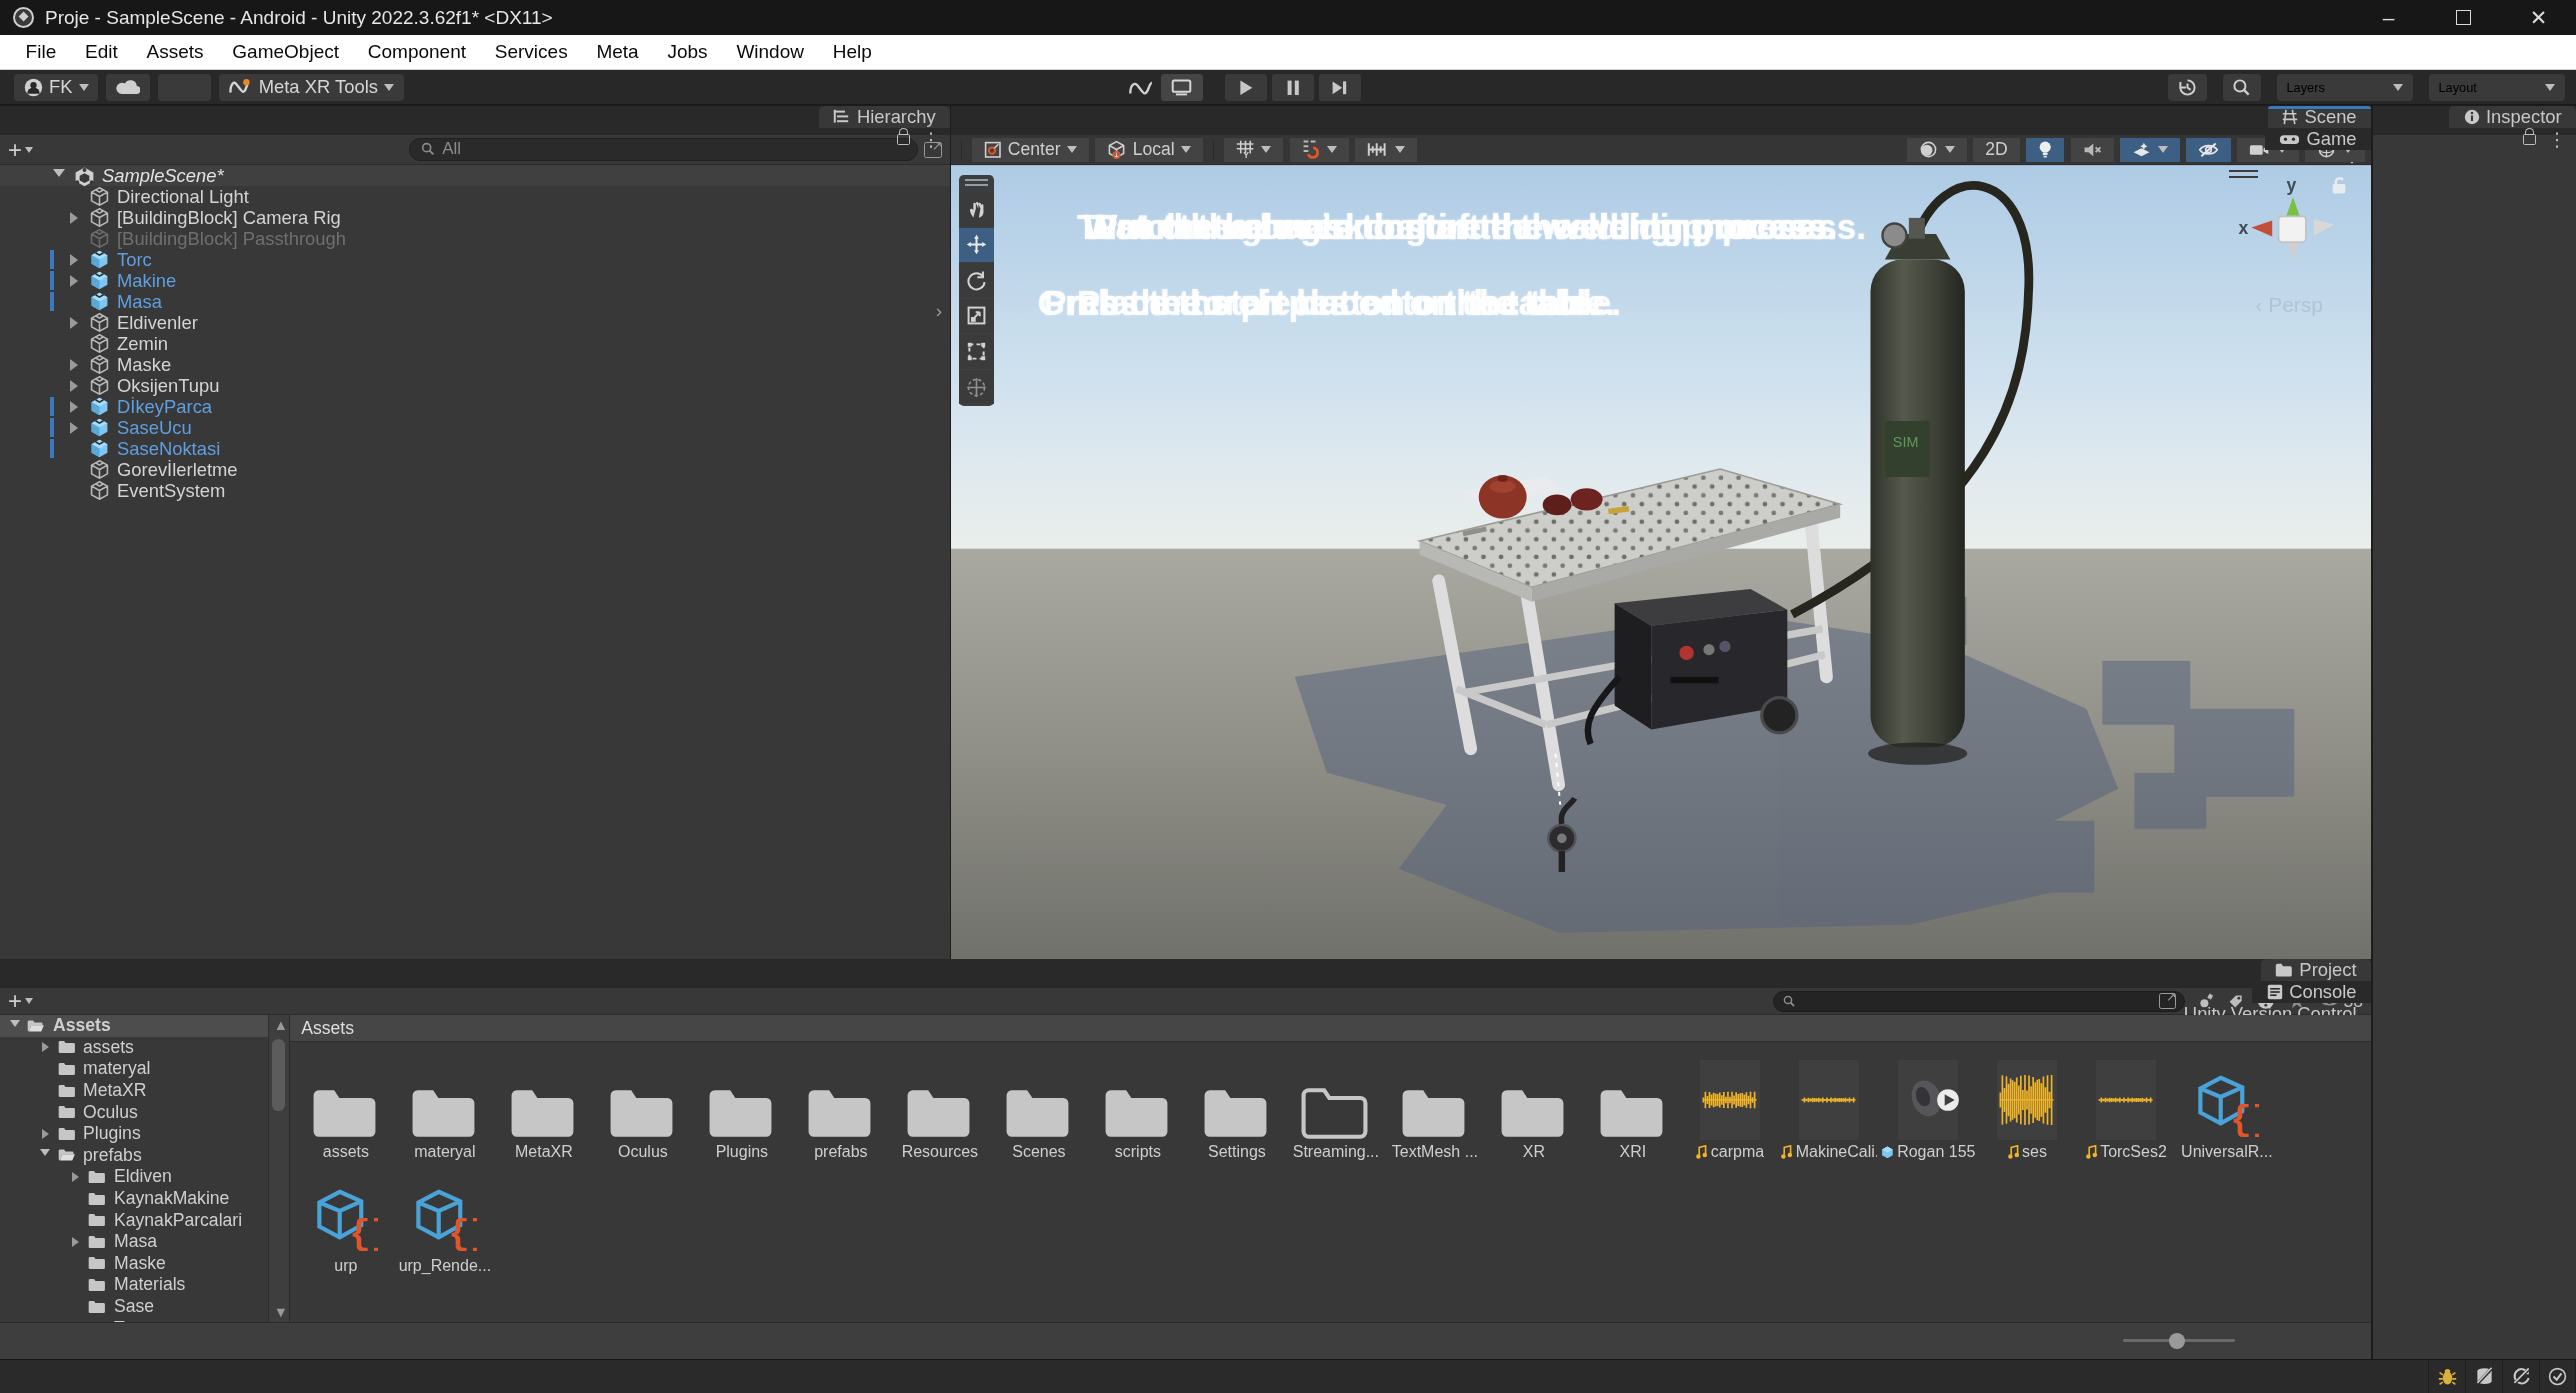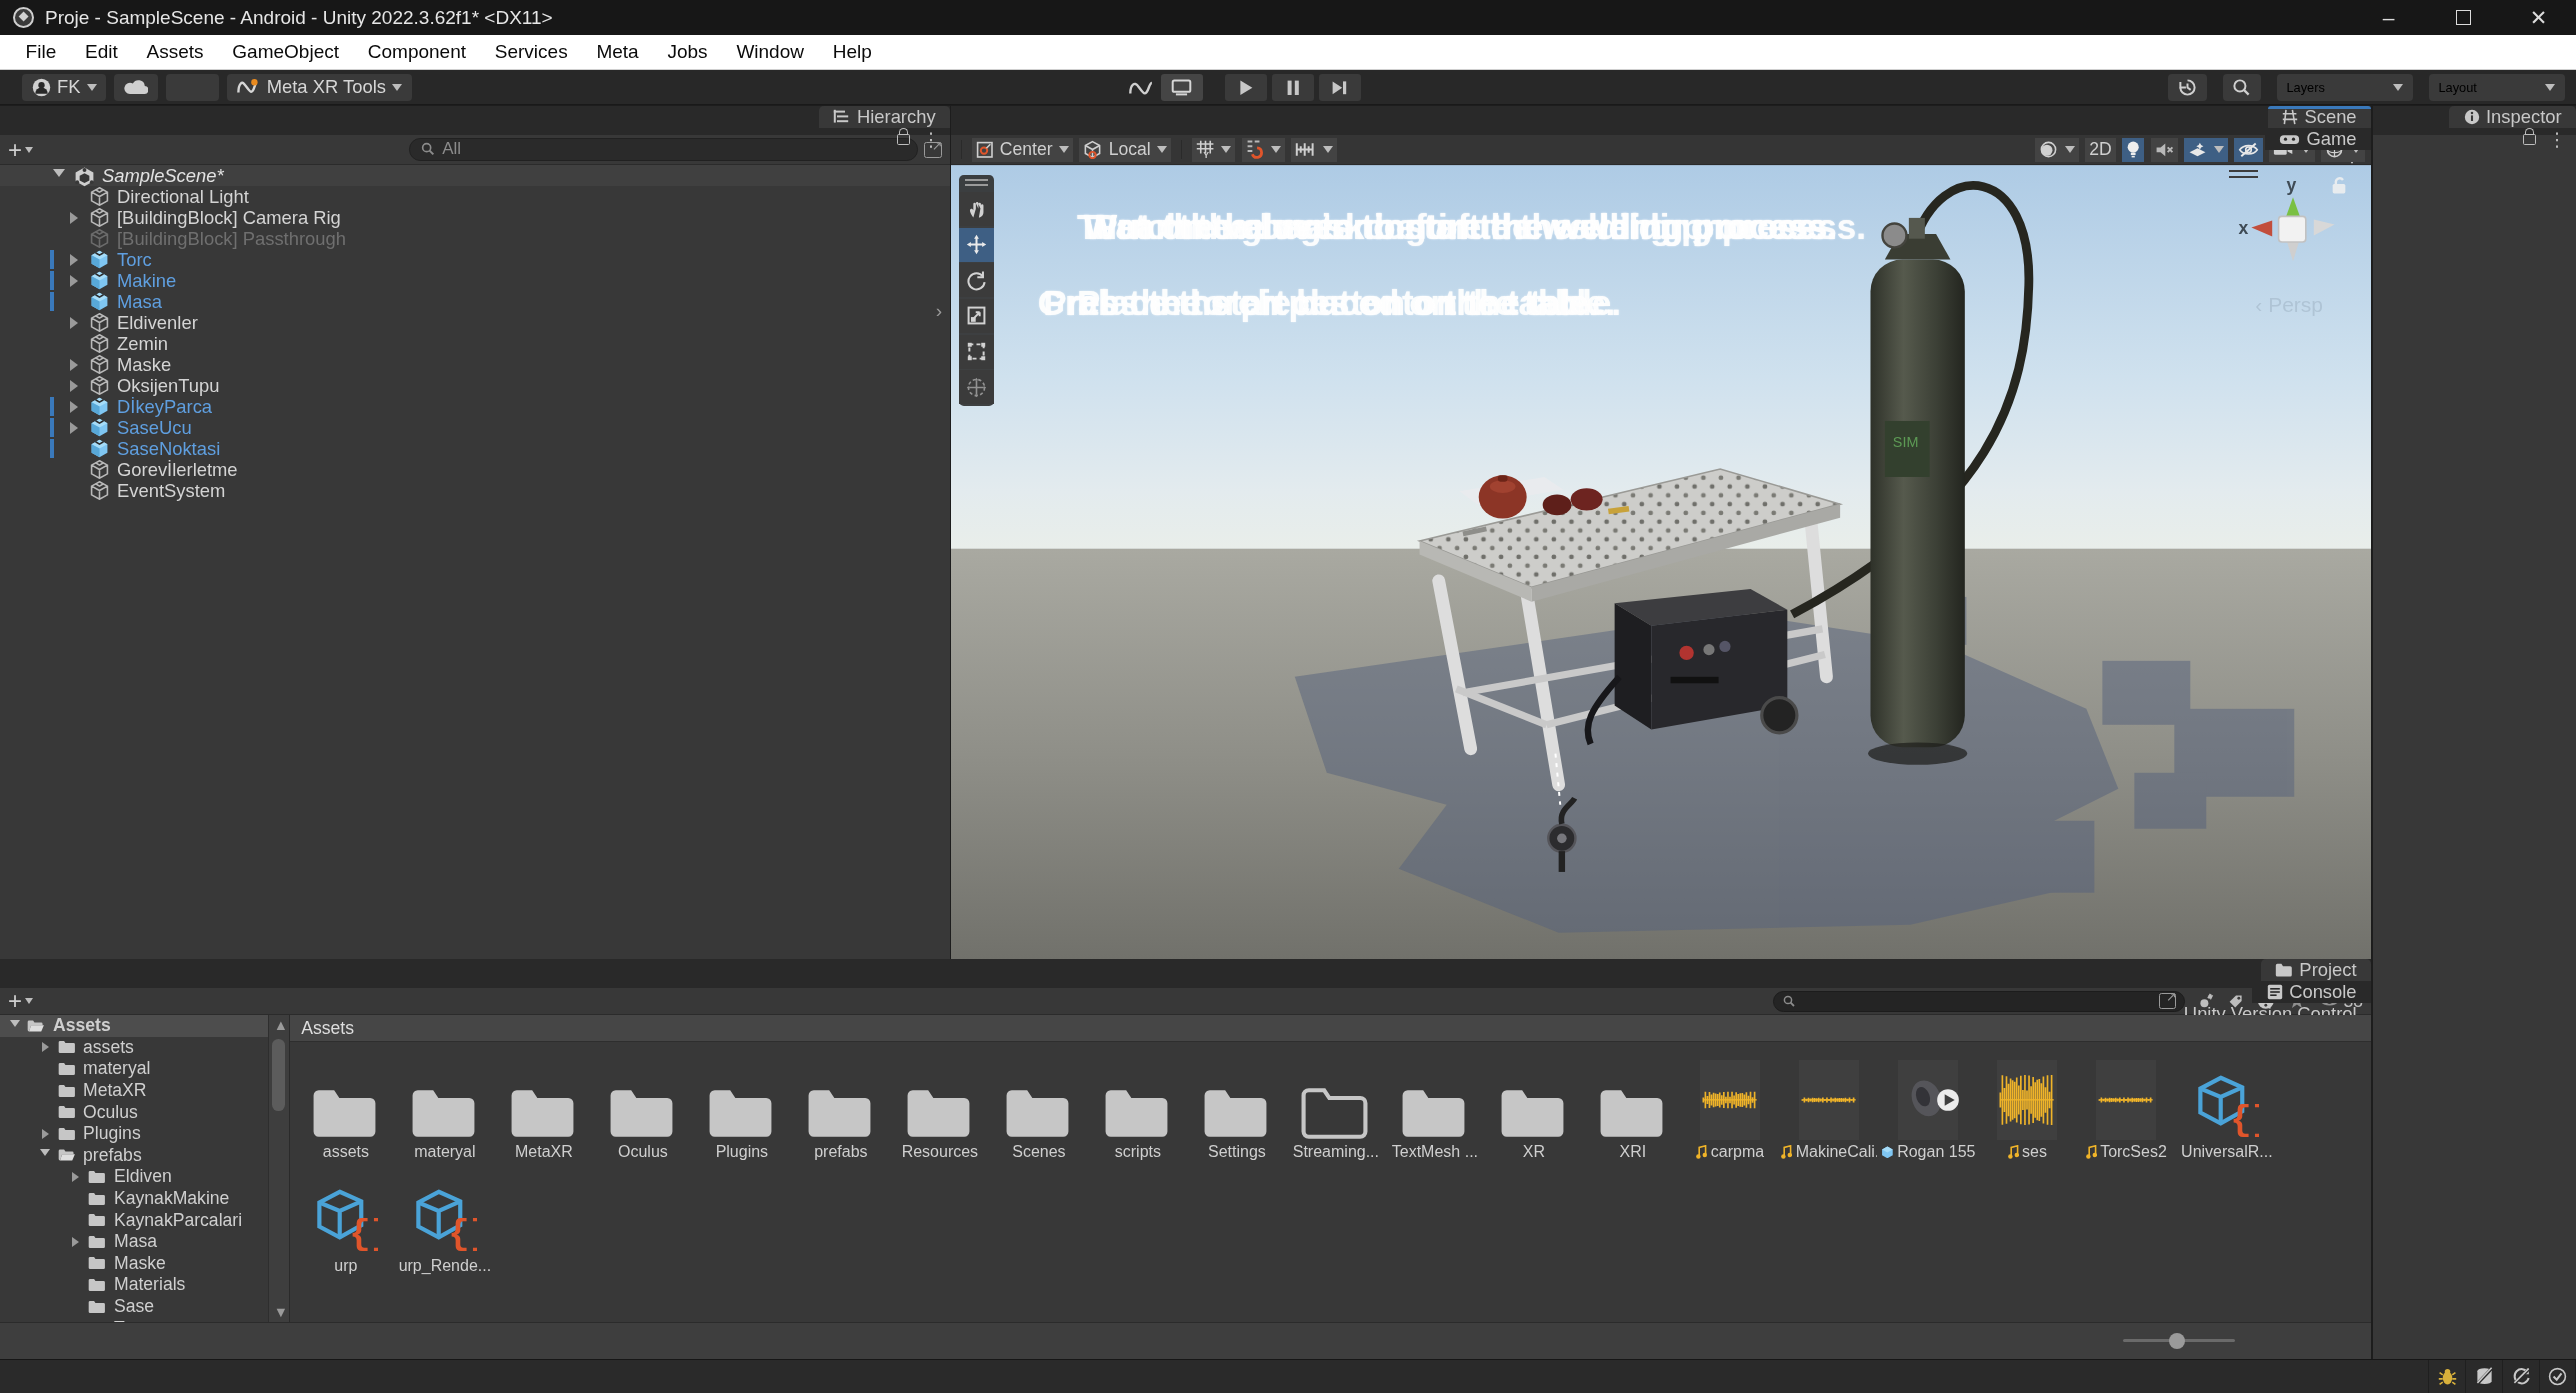--- a/index.html
+++ b/index.html
@@ -61,21 +61,21 @@
   .hrow .hicon { position:absolute; left:90px; width:19px; height:19px; }
   .hrow .hlabel { position:absolute; left:117px; white-space:nowrap; }
   .hrow.prefab .hlabel { color:#5f9fe0; }
   .hrow.disabled .hlabel { color:#6f6f6f; }
   .hrow.disabled .hicon { opacity:.4; }
   #hier-chevron { position:absolute; right:8px; top:194px; color:#9a9a9a; font-size:19px; }
   
   #sceneview { position:absolute; left:951px; top:106px; width:1420px; height:854px; background:#383838; }
   #scene-toolbar { height:30px; background:#353535; border-bottom:0.8px solid #2a2a2a; display:flex; align-items:center;
     padding:0 6.4px; gap:6.4px; color:#cfcfcf; font-size:17.6px; }
-  .sbtn { background:#434343; border-radius:0; height:24px; display:flex; align-items:center; padding:0 4px; gap:6.4px;text-align:center; }
+  .sbtn { background:#434343; border-radius:0; height:24px; display:flex; align-items:center; padding:0 12px; gap:6.4px;text-align:center; }
   .sbtn.blue { background:#3e5f84; }
   .sep { width:1.6px; height:19px; background:#2a2a2a; margin:0 3.2px; }
   #scene-canvas { position:absolute; left:0; top:59px; width:1420px; height:795px; overflow:hidden; }
   
   #tool-overlay { position:absolute; left:8px; top:9.6px; width:35px; background:#2f2f2fe8; border-radius:4.8px; padding-bottom:1.6px;}
   #tool-overlay .grip { height:16px; display:flex; flex-direction:column; justify-content:center; gap:3.2px; padding:0 6.4px;}
   #tool-overlay .grip i { height:1.6px; background:#9a9a9a; display:block;}
   .tool { width:35px; height:34px; display:flex; align-items:center; justify-content:center; background:#3b3b3b; margin-top:1.6px;}
   .tool.sel { background:#3e5f84; }
   
@@ -141,21 +141,21 @@
     <div class="menu">GameObject</div>
     <div class="menu">Component</div>
     <div class="menu">Services</div>
     <div class="menu">Meta</div>
     <div class="menu">Jobs</div>
     <div class="menu">Window</div>
     <div class="menu">Help</div>
   </div>
 
 <div id="toolbar">
-  <div class="tbtn" style="margin-left:22px;">
+  <div class="tbtn" style="margin-left:14px;">
     <svg width="19" height="19" viewBox="0 0 24 24">
       <circle cx="12" cy="12" r="11" fill="#cfcfcf"></circle>
         <circle cx="12" cy="9" r="4" fill="#282828"></circle>
       <path d="M4 20a8 8 0 0 1 16 0" fill="#282828"></path>
       </svg>
     <span>FK</span>
     <span class="caret"></span>
   </div>
   <div class="tbtn">
     <svg width="24" height="17.6" viewBox="0 0 30 22">

